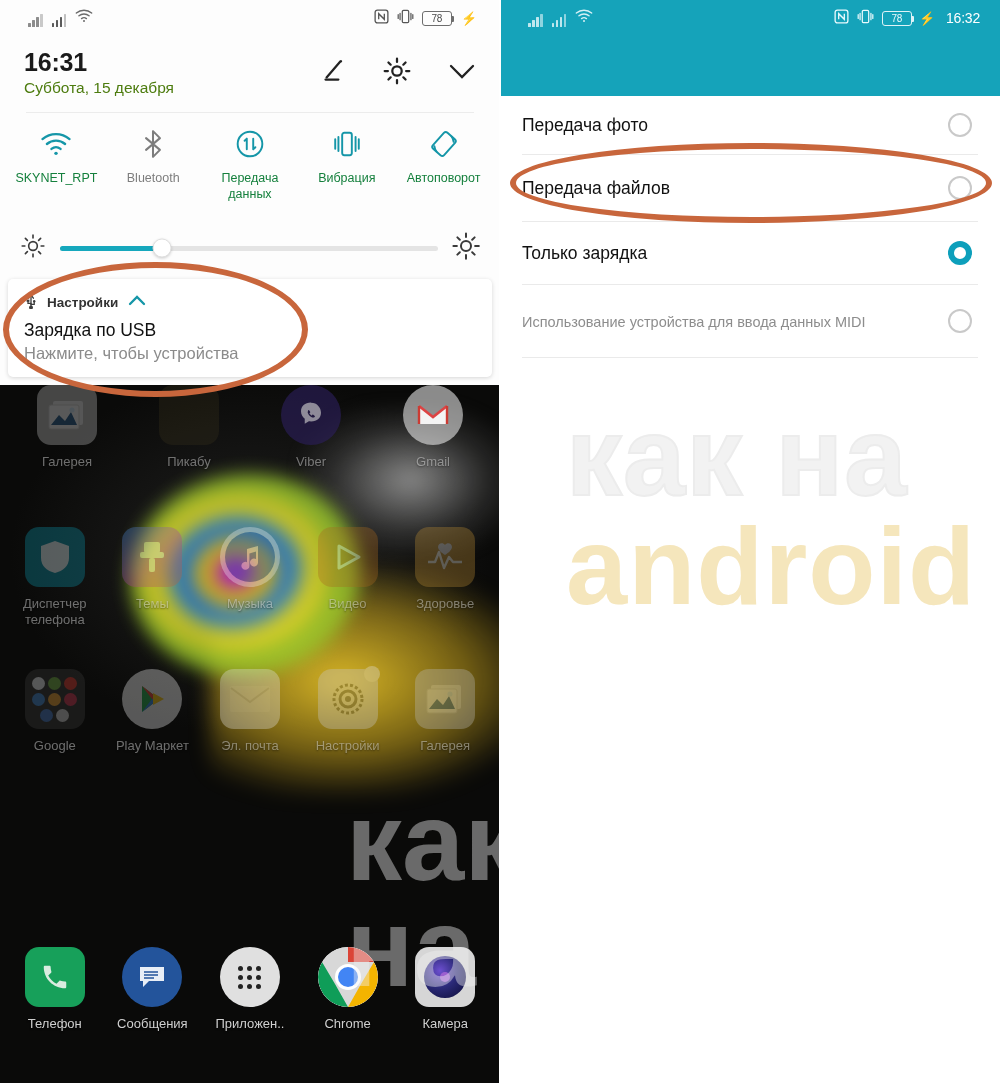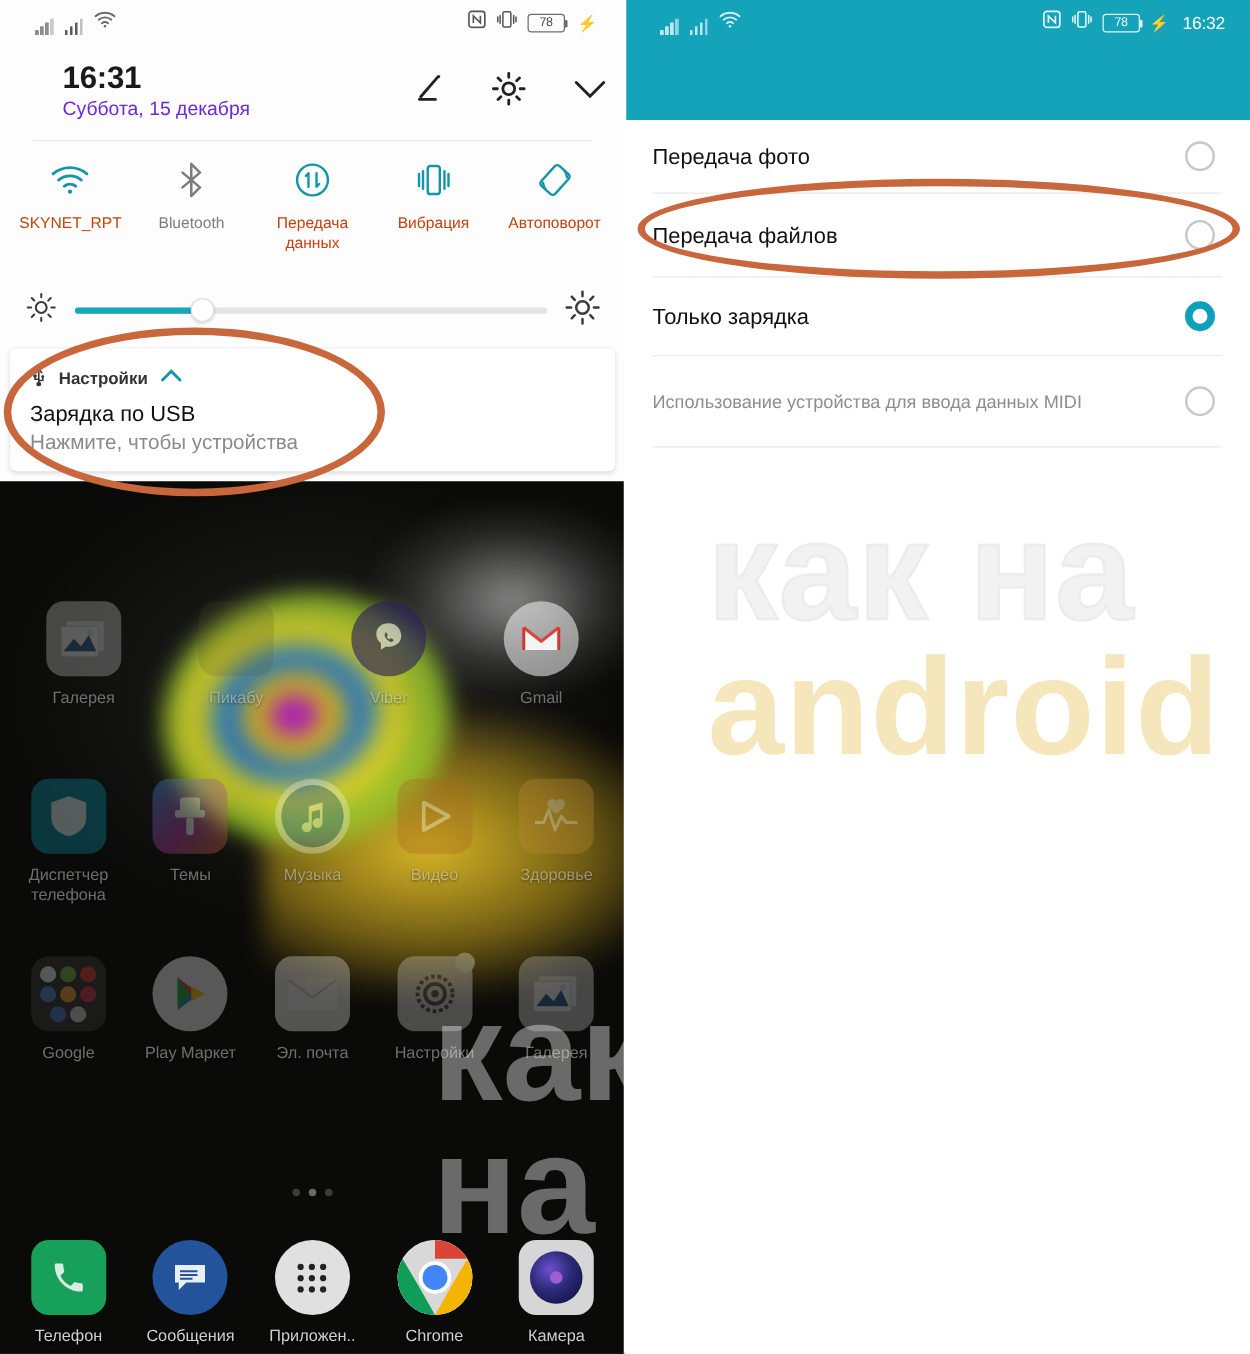--- a/index.html
+++ b/index.html
@@ -46,40 +46,40 @@
     width: 30px; height: 15px; font-size: 10px; color: #4a4a4a;
     font-family: "Liberation Sans", sans-serif; letter-spacing: -.3px;
     position: relative;
   }
   .batt::after {
     content:""; position: absolute; right: -3.5px; top: 4px;
     width: 2px; height: 6px; background: #6d6d6d; border-radius: 0 1px 1px 0;
   }
 
   .header-row {
-    position: absolute; left: 10px; top: 36px; width: 100%; height: 74px;
+    position: absolute; left: 0; top: 36px; width: 100%; height: 74px;
     display: flex; align-items: center; justify-content: space-between;
-    padding: 0 22px 0 40px;
+    padding: 0 22px 0 24px;
   }
   .time-block .clock { font-size: 25px; font-weight: bold; color: #1a1a1a; line-height: 1.1; letter-spacing: -.2px;}
-  .time-block .date  { font-size: 15.5px; color: #6d28d9; margin-top: 2px; }
+  .time-block .date  { font-size: 15.5px; color: #4d7c0f; margin-top: 2px; }
   .hdr-icons { display: flex; align-items: center; gap: 34px; }
 
   .divline { position: absolute; left: 26px; top: 112px; width: 448px; height: 1px; background: #ececec; }
 
   .toggles {
     position: absolute; left: 0; top: 124px; width: 100%;
     display: flex; justify-content: space-around; align-items: flex-start;
     padding: 0 8px;
   }
   .toggle { width: 96px; text-align: center; }
   .toggle .ticon { height: 40px; display: flex; align-items: center; justify-content: center; }
   .toggle .tlabel {
     margin-top: 7px; font-size: 12.5px; line-height: 1.25;
-    color: #c2410c; word-wrap: break-word;
+    color: #15803d; word-wrap: break-word;
   }
   .toggle.off .tlabel { color: #7d7d7d; }
 
   .brightness {
     position: absolute; left: 0; top: 225px; width: 100%; height: 46px;
     display: flex; align-items: center; padding: 0 20px; gap: 14px;
   }
   .track {
     position: relative; flex: 1; height: 5px; background: #e4e4e4; border-radius: 3px;
   }
@@ -127,24 +127,24 @@
     filter: blur(10px);
   }
   .wp-rock {
     position: absolute; left: 300px; top: 20px; width: 220px; height: 150px;
     background: radial-gradient(ellipse at 50% 50%, rgba(235,235,235,.55) 0%, rgba(120,120,120,.25) 50%, rgba(0,0,0,0) 78%);
     filter: blur(8px);
   }
 
   .grid {
     position: absolute; left: 0; top: 0; width: 500px; height: 698px;
-    display: flex; flex-direction: column; padding-top: 96px;
+    display: flex; flex-direction: column; 
   }
   .approw { display: flex; justify-content: space-around; height: 142px; padding: 0 6px; }
-  .approw.dock { position: absolute; bottom: 6px; left: 0; width: 100%; height: 120px; align-items: flex-end; }
+  .approw.dock { position: absolute; bottom: 16px; left: 0; width: 100%; height: 120px; }
   .app { width: 90px; display: flex; flex-direction: column; align-items: center; }
   .app .ico { width: 60px; height: 60px; position: relative; }
   .app .nm {
     margin-top: 9px; font-size: 13px; color: #cfcfcf; text-align: center;
     line-height: 1.2; text-shadow: 0 1px 2px rgba(0,0,0,.9); max-width: 92px;
   }
   .sq { border-radius: 14px; width: 60px; height: 60px; display:flex; align-items:center; justify-content:center; }
   .ci { border-radius: 50%; width: 60px; height: 60px; display:flex; align-items:center; justify-content:center; }
   .dim { opacity: .34; }
   .dim2 { opacity: .5; }

